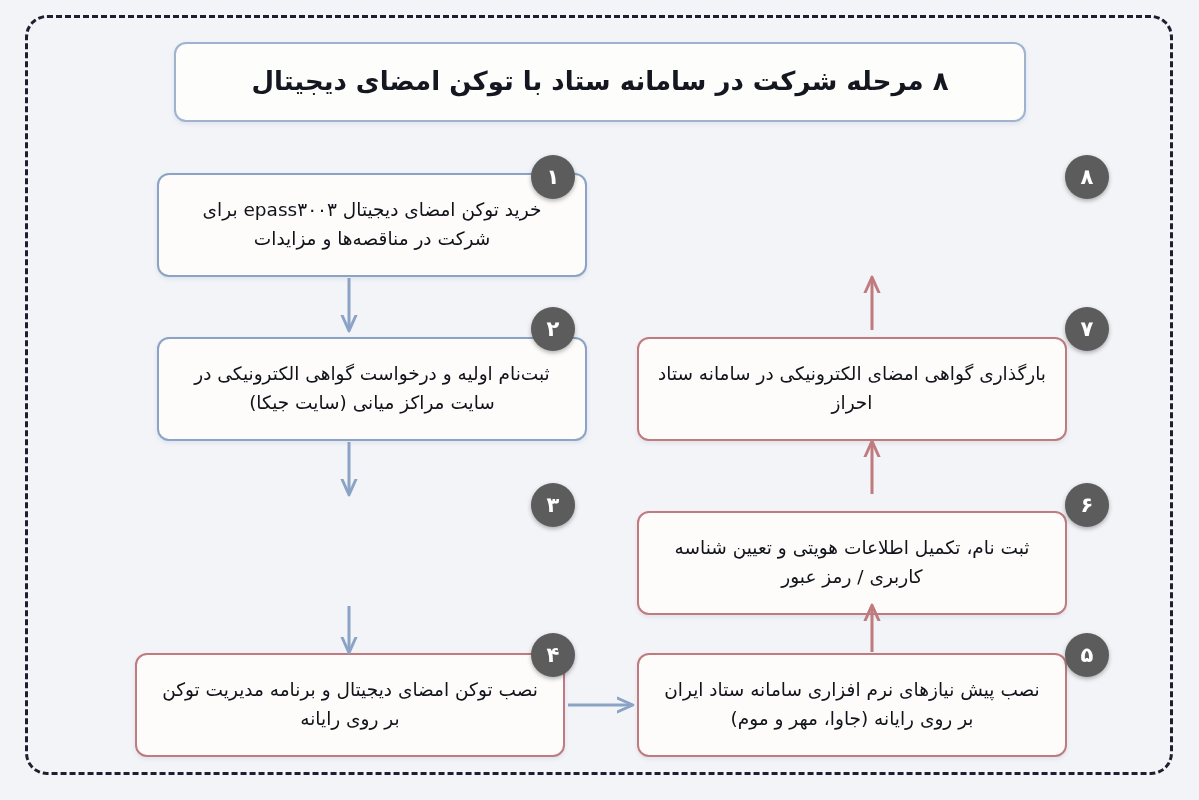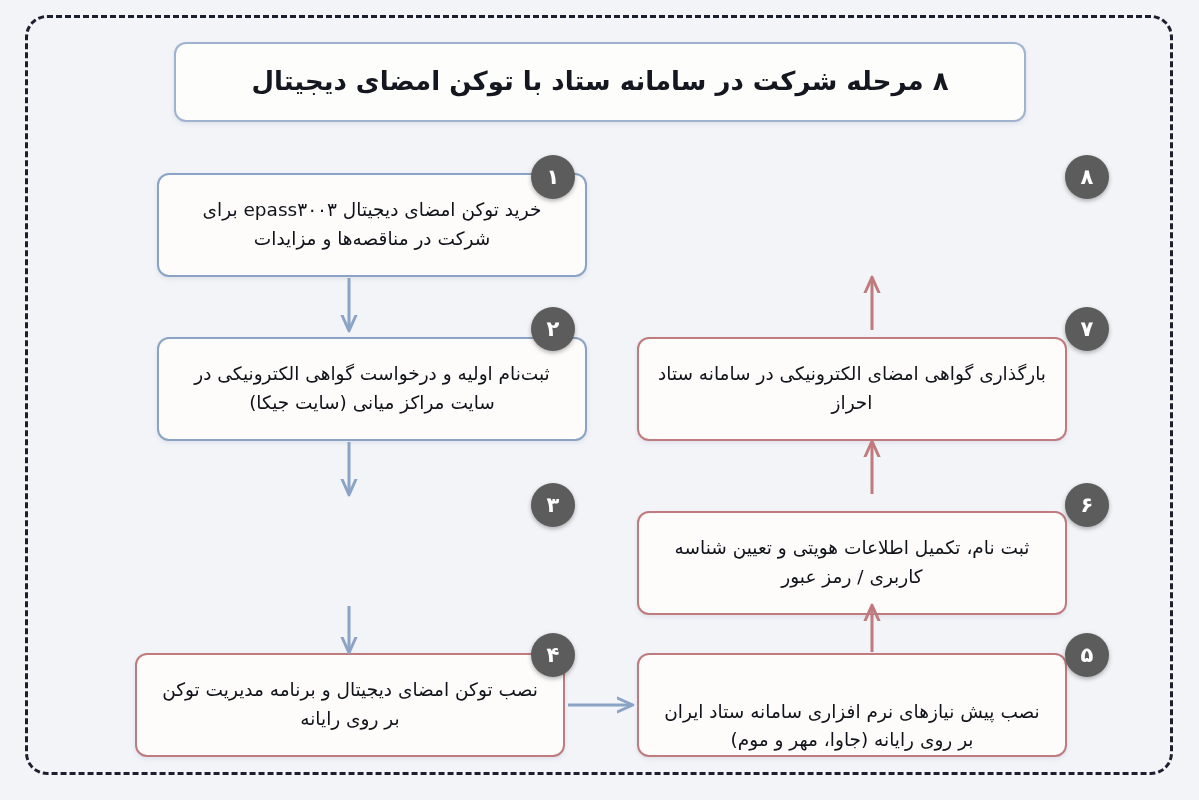--- a/index.html
+++ b/index.html
@@ -162,21 +162,21 @@
     <span>۳</span>
   </div>
 
   <div class="step-box red" style="left:135px; top:653px;">
     <div class="step-text">نصب توکن امضای دیجیتال و برنامه مدیریت توکن بر روی رایانه</div>
   </div>
   <div class="badge" style="left:531px; top:633px;">
     <span>۴</span>
   </div>
 
-  <div class="step-box red" style="left:637px; top:653px;align-items:flex-end;">
+  <div class="step-box red" style="left:637px; top:653px;">
     <div class="step-text">نصب پیش نیازهای نرم افزاری سامانه ستاد ایران بر روی رایانه (جاوا، مهر و موم)</div>
   </div>
   <div class="badge" style="left:1065px; top:633px;">
     <span>۵</span>
   </div>
 
   <div class="step-box red" style="left:637px; top:488px;margin-top:23px;">
     <div class="step-text">ثبت نام، تکمیل اطلاعات هویتی و تعیین شناسه کاربری / رمز عبور</div>
   </div>
   <div class="badge" style="left:1065px; top:483px;">

